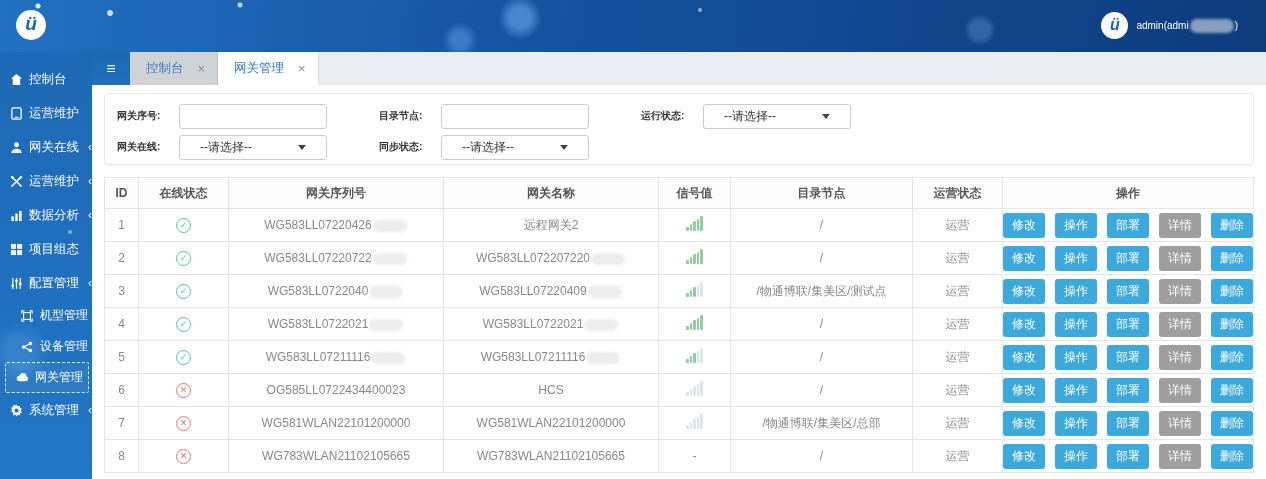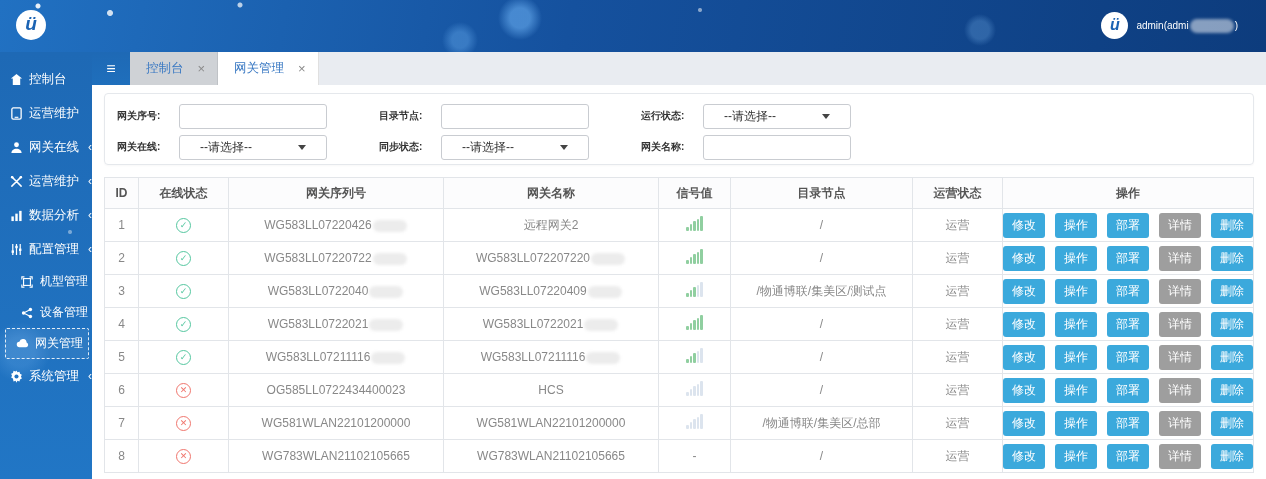--- a/index.html
+++ b/index.html
@@ -152,20 +152,31 @@
     <div class="side-item">
       <span class="icon">
         <svg width="13" height="13" viewBox="0 0 14 14">
           <rect x="1.5" y="8" width="2.6" height="5" fill="#fff"></rect>
           <rect x="5.7" y="5" width="2.6" height="8" fill="#fff"></rect>
           <rect x="9.9" y="2" width="2.6" height="11" fill="#fff"></rect>
         </svg>
       </span>
       <span>数据分析</span>
       <span class="chev">‹</span>
+    </div>
+    <div class="side-item">
+      <span class="icon">
+        <svg width="13" height="13" viewBox="0 0 14 14">
+          <rect x="1" y="1" width="5.3" height="5.3" fill="#fff"></rect>
+          <rect x="7.7" y="1" width="5.3" height="5.3" fill="#fff"></rect>
+          <rect x="1" y="7.7" width="5.3" height="5.3" fill="#fff"></rect>
+          <rect x="7.7" y="7.7" width="5.3" height="5.3" fill="#fff"></rect>
+        </svg>
+      </span>
+      <span>项目组态</span>
     </div>
     <div class="side-item">
       <span class="icon">
         <svg width="13" height="13" viewBox="0 0 14 14">
           <path d="M3 1v12M7 1v12M11 1v12" stroke="#fff" stroke-width="1.3"></path>
           <rect x="1.7" y="8" width="2.6" height="2.6" fill="#fff"></rect>
           <rect x="5.7" y="3" width="2.6" height="2.6" fill="#fff"></rect>
           <rect x="9.7" y="6" width="2.6" height="2.6" fill="#fff"></rect>
         </svg>
       </span>
@@ -253,24 +264,20 @@
             <span class="caret"></span>
           </div>
         </div>
         <div class="f-field">
           <span class="f-label">同步状态:</span>
           <div class="f-select">
             <span>--请选择--</span>
             <span class="caret"></span>
           </div>
         </div>
-        <div class="f-field">
-          <span class="f-label">网关名称:</span>
-          <input class="f-input" style="">
-        </div>
       </div>
   </div>
 
   <table class="grid">
     <colgroup>
       <col style="width:34px">
         <col style="width:90px">
         <col style="width:215px">
         <col style="width:215px">
       <col style="width:72px">

